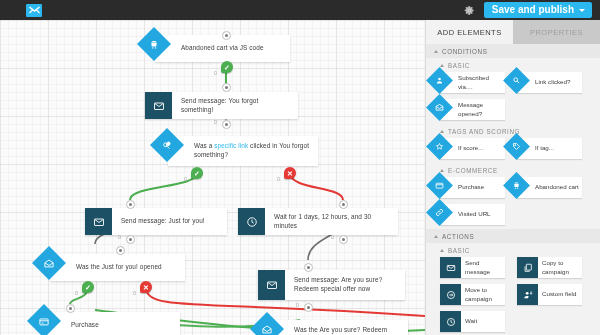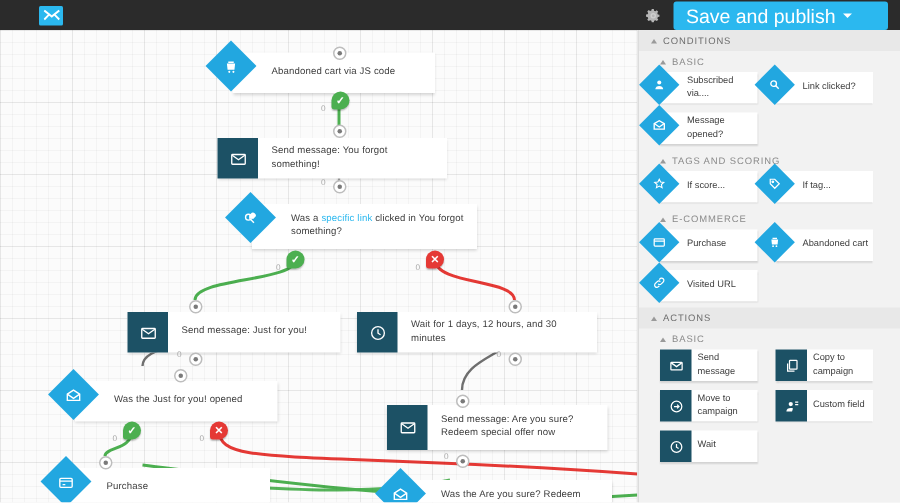--- a/index.html
+++ b/index.html
@@ -20,23 +20,23 @@
     z-index:60;
   }
   .logo {
     width:16px; height:13px; margin-left:26px; background:#2bb8ef;
     border-radius:1px; display:flex; align-items:center; justify-content:center;
   }
   .logo svg { display:block; }
   .topbar-right { margin-left:auto; display:flex; align-items:center; gap:8px; margin-right:8px; }
   .gear { width:12px; height:12px; display:flex; align-items:center; justify-content:center; cursor:pointer; }
   .btn-publish {
-    background:#2bb8ef; color:#fff; font-size:13px; border:none;
-    border-radius:2px; padding:3px 24px 3px 8px; display:flex; align-items:center; gap:5px;
-    cursor:pointer; white-space:nowrap; line-height:1;
+    background:#2bb8ef; color:#fff; font-size:10px; border:none;
+    border-radius:2px; padding:3px 7px 3px 8px; display:flex; align-items:center; gap:5px;
+    cursor:pointer; white-space:nowrap; line-height:1;font-weight:bold;
   }
   .btn-publish .caret { width:0;height:0;border-left:3px solid transparent;border-right:3px solid transparent;border-top:3px solid #fff; }
 
   
   .canvas {
     position:absolute; top:20px; left:0; width:425px; height:315px;
     background:#fbfbfb;
     background-image:
       linear-gradient(to right, rgba(0,0,0,.055) 1px, transparent 1px),
       linear-gradient(to bottom, rgba(0,0,0,.055) 1px, transparent 1px);
@@ -320,20 +320,28 @@
               <path d="M3 10l9 6 9-6"></path>
             </svg>
           </span>
       </span>
       <span class="label">Was the Are you sure? Redeem special offer now opened</span>
     </div>
 
   </div>
 
   <div class="sidebar">
+    <div class="tabs">
+      <div class="tab active">
+        <span>ADD ELEMENTS</span>
+      </div>
+      <div class="tab inactive">
+        <span>PROPERTIES</span>
+      </div>
+    </div>
 
     <div class="sb-scroll">
 
       <div class="group-head">
         <span class="caret-up"></span>
         <span>CONDITIONS</span>
       </div>
 
       <div class="sub-head">
         <span class="caret-up"></span>

